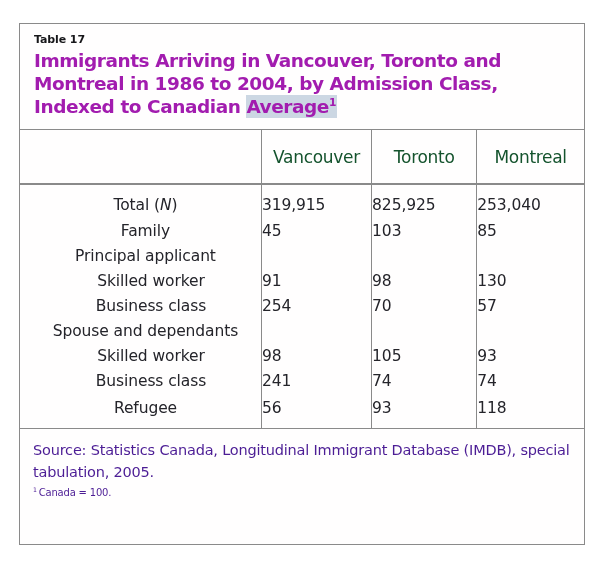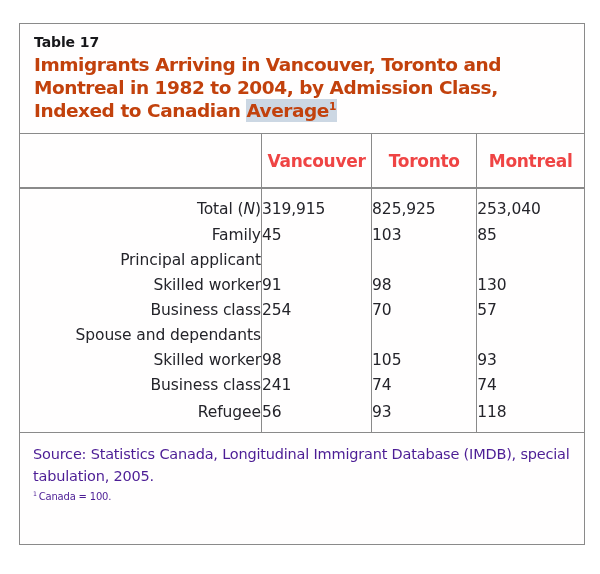--- a/index.html
+++ b/index.html
@@ -24,32 +24,32 @@
     box-sizing: border-box;
     border: 1.5px solid #8a8a8a;
     background: #fffefe;
   }
 
   
   .title-block {
     padding: 9px 14px 10px 14px;
   }
   .table-number {
-    font-size: 14px;
+    font-size: 11px;
     font-weight: bold;
     letter-spacing: -0.1px;
     line-height: 1.35;
     color: #17171a;
   }
   .table-title {
     font-size: 18.5px;
     font-weight: bold;
     line-height: 1.26;
     letter-spacing: -0.45px;
-    color: #c2410c;
+    color: #a21caf;
     margin-top: 1px;
   }
   .title-line { display: block; white-space: nowrap; }
   .hl {
     background: #ccd7e3;
     padding: 1px 1px 1px 0;
   }
   .sup {
     font-size: 0.58em;
     vertical-align: super;
@@ -75,38 +75,38 @@
     padding: 0;
     border: 0;
     vertical-align: middle;
   }
   .vline { border-left: 1.5px solid #8a8a8a !important; }
 
   
   .hdr-row th {
     height: 53px;
     font-size: 17px;
-    font-weight: bold;
+    font-weight: normal;
     letter-spacing: -0.3px;
     text-align: center;
-    color: #ef4444;
+    color: #14532d;
     margin-left: 24px;
   }
   .hdr-row th.blank { }
 
   
   .body-rows td {
     height: 25px;
     font-size: 15.5px;
     font-weight: normal;
     letter-spacing: -0.1px;
     color: #24242a;
   }
   .body-rows td.label {
-    text-align: right;
+    text-align: center;
     padding-left: 10px;
   }
   .body-rows td.label.indent { padding-left: 21px; }
   .body-rows td.num {
     text-align: left;
     padding-right: 15px;
   }
   .body-rows tr.first-row td { padding-top: 6px; height: 28px; }
   .body-rows tr.last-row td { padding-bottom: 5px; height: 29px; }
 
@@ -134,21 +134,21 @@
 </style>
 </head>
 <body>
 
 <div id="table-box">
 
   <div class="title-block">
     <div class="table-number">Table 17</div>
     <div class="table-title">
       <span class="title-line">Immigrants Arriving in Vancouver, Toronto and</span>
-      <span class="title-line">Montreal in 1982 to 2004, by Admission Class,</span>
+      <span class="title-line">Montreal in 1986 to 2004, by Admission Class,</span>
       <span class="title-line"><span>Indexed to Canadian </span><span class="hl"><span>Average</span><span class="sup">1</span></span></span>
     </div>
   </div>
 
   <div class="rule"></div>
 
   <table class="grid">
     <colgroup>
       <col class="c-label">
         <col class="c-van">

